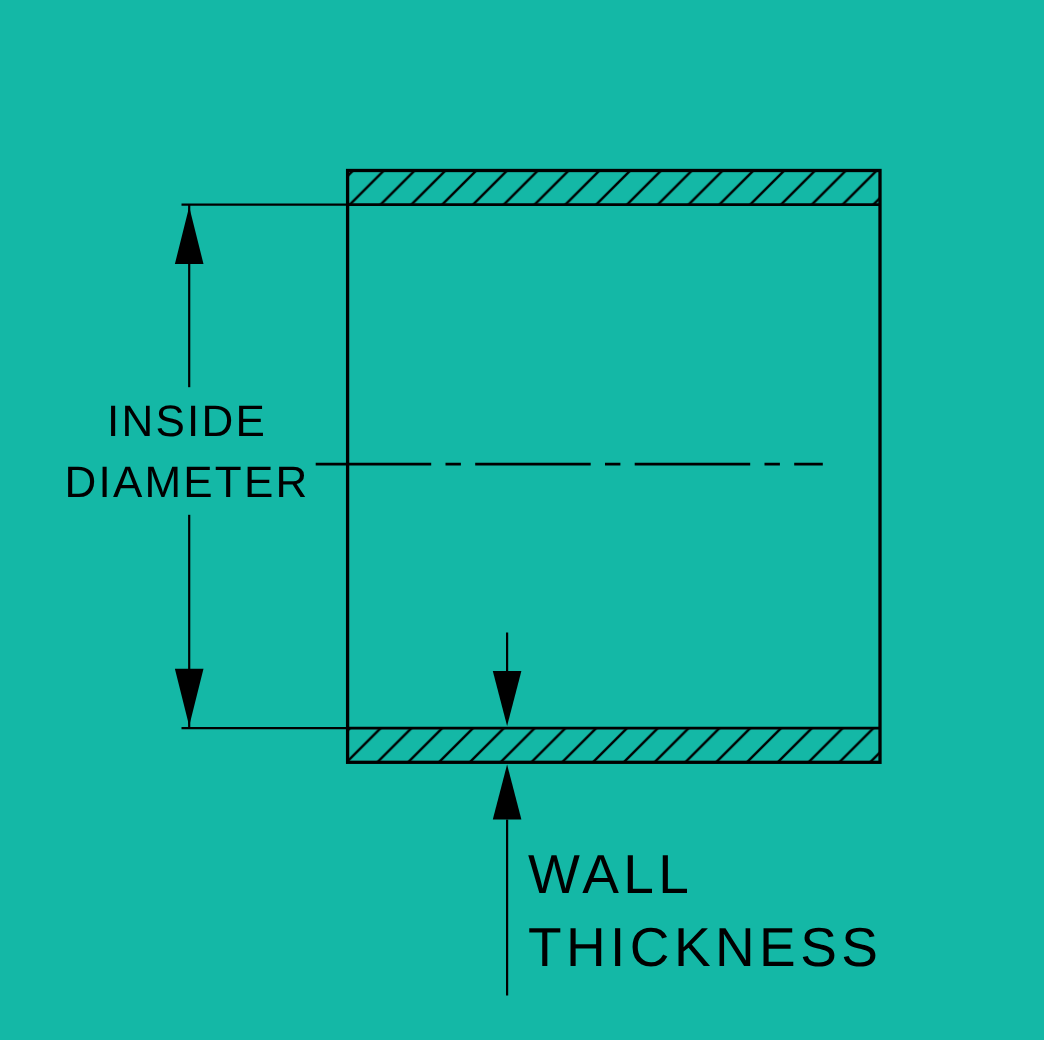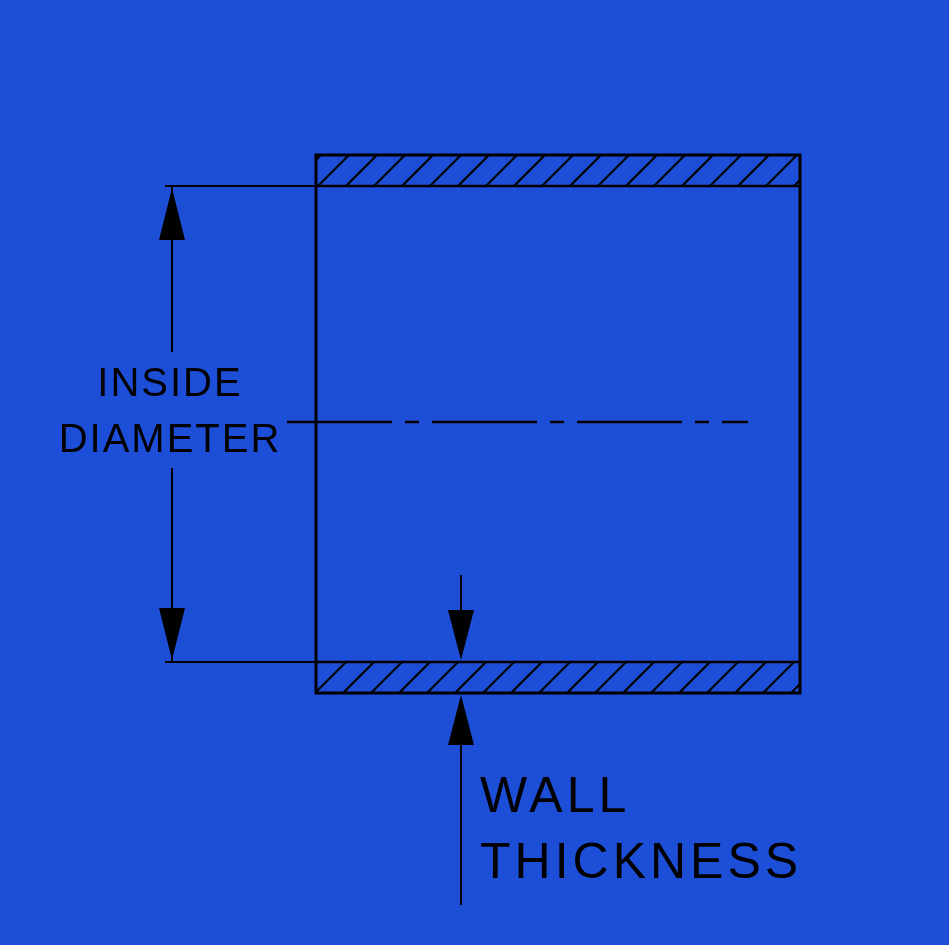--- a/index.html
+++ b/index.html
@@ -4,21 +4,21 @@
 <style>
   html, body {
     margin: 0;
     padding: 0;
     background: #ffffff;
   }
   .canvas {
     position: relative;
     width: 949px;
     height: 945px;
-    background: #1d4ed8;
+    background: #14b8a6;
     overflow: hidden;
     font-family: "Liberation Sans", sans-serif;
   }
   svg text {
     font-family: "Liberation Sans", sans-serif;
     fill: #000000;
   }
   .dim-label {
     font-size: 40px;
     letter-spacing: 2px;

